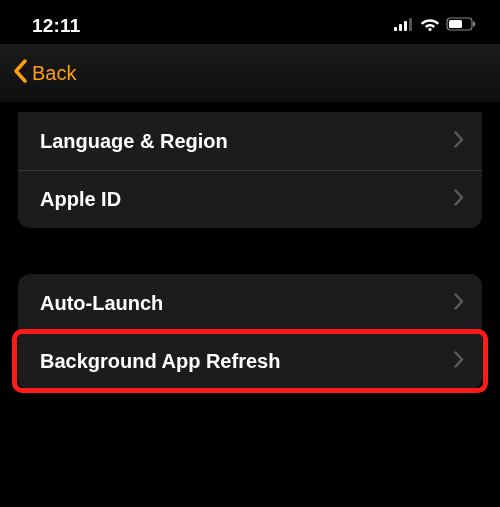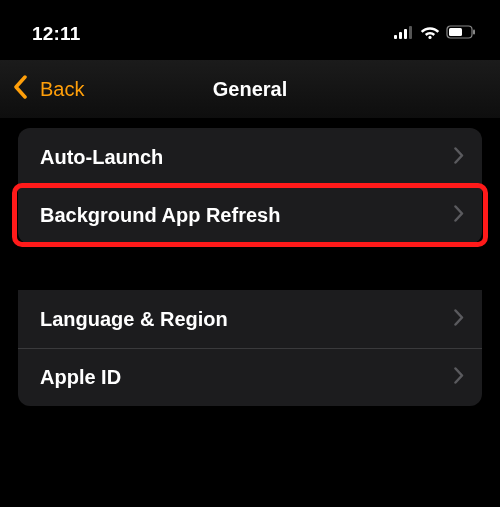--- a/index.html
+++ b/index.html
@@ -15,21 +15,21 @@
       font-family: -apple-system, "SF Pro Text", "Helvetica Neue", Arial, sans-serif;
       color: #fff;
       overflow: hidden;
       position: relative;
     }
     .status-bar {
       display: flex;
       justify-content: space-between;
       align-items: center;
       padding: 12px 24px 4px 32px;
-      height: 60px;
+      height: 44px;
     }
     .status-time {
       font-size: 19px;
       font-weight: 600;
       letter-spacing: 0.2px;
     }
     .status-right {
       display: flex;
       align-items: center;
       gap: 6px;
@@ -37,21 +37,21 @@
     .nav-bar {
       display: flex;
       align-items: center;
       height: 58px;
       position: relative;
       background: linear-gradient(#1b1b1b, #0e0e0e);
     }
     .back-button {
       display: flex;
       align-items: center;
-      gap: 12px;
+      gap: 4px;
       color: #ff9f0a;
       font-size: 20px;
       font-weight: 400;
       padding-left: 12px;
       cursor: pointer;
     }
     .nav-title {
       position: absolute;
       left: 0;
       right: 0;
@@ -156,58 +156,57 @@
 
 <div class="nav-bar">
   <div class="back-button">
     <span>
       <svg width="16" height="24" viewBox="0 0 14 24">
         <polyline points="12,2 3,12 12,22" fill="none" stroke="#ff9f0a" stroke-width="3.5" stroke-linecap="round" stroke-linejoin="round"></polyline>
       </svg>
     </span>
     <span>Back</span>
   </div>
-  <div class="nav-title">General</div>
 </div>
 
 <div class="content">
 
+  <div class="group first">
+    <div class="row">
+      <span class="row-label">Language &amp; Region</span>
+      <span class="chevron">
+        <svg width="10" height="17" viewBox="0 0 10 17">
+            <polyline points="1.5,1.5 8,8.5 1.5,15.5" fill="none" stroke="#5a5a5e" stroke-width="2.5" stroke-linecap="round" stroke-linejoin="round"></polyline>
+          </svg>
+      </span>
+    </div>
+    <div class="row">
+      <span class="row-label">Apple ID</span>
+      <span class="chevron">
+        <svg width="10" height="17" viewBox="0 0 10 17">
+            <polyline points="1.5,1.5 8,8.5 1.5,15.5" fill="none" stroke="#5a5a5e" stroke-width="2.5" stroke-linecap="round" stroke-linejoin="round"></polyline>
+          </svg>
+      </span>
+    </div>
+  </div>
+
   <div class="group" style="position:relative;">
     <div class="row">
       <span class="row-label">Auto-Launch</span>
       <span class="chevron">
         <svg width="10" height="17" viewBox="0 0 10 17">
             <polyline points="1.5,1.5 8,8.5 1.5,15.5" fill="none" stroke="#5a5a5e" stroke-width="2.5" stroke-linecap="round" stroke-linejoin="round"></polyline>
           </svg>
       </span>
     </div>
     <div class="row">
       <span class="row-label">Background App Refresh</span>
       <span class="chevron">
         <svg width="10" height="17" viewBox="0 0 10 17">
             <polyline points="1.5,1.5 8,8.5 1.5,15.5" fill="none" stroke="#5a5a5e" stroke-width="2.5" stroke-linecap="round" stroke-linejoin="round"></polyline>
           </svg>
       </span>
     </div>
     <div class="highlight" style="left:-6px; right:-6px; top:55px; height:64px;"></div>
   </div>
 
-  <div class="group first">
-    <div class="row">
-      <span class="row-label">Language &amp; Region</span>
-      <span class="chevron">
-        <svg width="10" height="17" viewBox="0 0 10 17">
-            <polyline points="1.5,1.5 8,8.5 1.5,15.5" fill="none" stroke="#5a5a5e" stroke-width="2.5" stroke-linecap="round" stroke-linejoin="round"></polyline>
-          </svg>
-      </span>
-    </div>
-    <div class="row">
-      <span class="row-label">Apple ID</span>
-      <span class="chevron">
-        <svg width="10" height="17" viewBox="0 0 10 17">
-            <polyline points="1.5,1.5 8,8.5 1.5,15.5" fill="none" stroke="#5a5a5e" stroke-width="2.5" stroke-linecap="round" stroke-linejoin="round"></polyline>
-          </svg>
-      </span>
-    </div>
-  </div>
-
 
 </div>
 
 </body></html>

